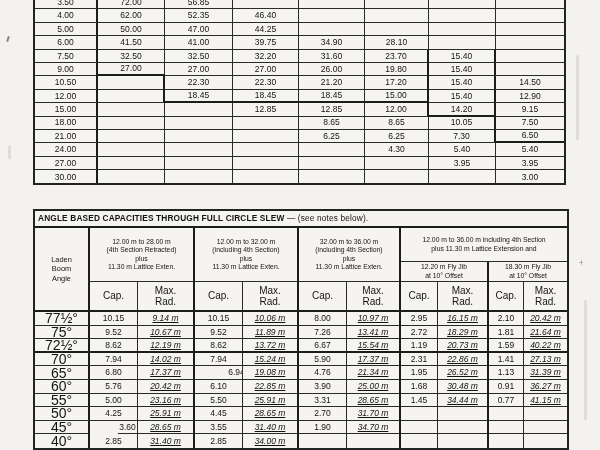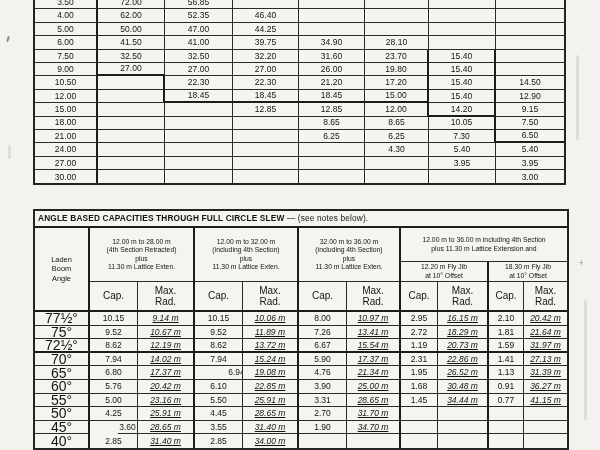--- a/index.html
+++ b/index.html
@@ -263,21 +263,21 @@
       <div class="c ang vb hb" style="grid-area: 7 / 1 / span 1 / span 1;">72½°</div>
       <div class="c hb " style="grid-area: 7 / 2 / span 1 / span 1;">8.62</div>
       <div class="c rad vb hb " style="grid-area: 7 / 3 / span 1 / span 1;">12.19 m</div>
       <div class="c hb " style="grid-area: 7 / 4 / span 1 / span 1;">8.62</div>
       <div class="c rad vb hb " style="grid-area: 7 / 5 / span 1 / span 1;">13.72 m</div>
       <div class="c hb " style="grid-area: 7 / 6 / span 1 / span 1;">6.67</div>
       <div class="c rad vb hb " style="grid-area: 7 / 7 / span 1 / span 1;">15.54 m</div>
       <div class="c hb " style="grid-area: 7 / 8 / span 1 / span 1;">1.19</div>
       <div class="c rad vb hb " style="grid-area: 7 / 9 / span 1 / span 1;">20.73 m</div>
       <div class="c hb " style="grid-area: 7 / 10 / span 1 / span 1;">1.59</div>
-      <div class="c rad nr hb " style="grid-area: 7 / 11 / span 1 / span 1;">31.97 m</div>
+      <div class="c rad nr hb " style="grid-area: 7 / 11 / span 1 / span 1;">40.22 m</div>
       <div class="c ang vb" style="grid-area: 8 / 1 / span 1 / span 1;">70°</div>
       <div class="c" style="grid-area: 8 / 2 / span 1 / span 1;">7.94</div>
       <div class="c rad vb " style="grid-area: 8 / 3 / span 1 / span 1;">14.02 m</div>
       <div class="c" style="grid-area: 8 / 4 / span 1 / span 1;">7.94</div>
       <div class="c rad vb " style="grid-area: 8 / 5 / span 1 / span 1;">15.24 m</div>
       <div class="c" style="grid-area: 8 / 6 / span 1 / span 1;">5.90</div>
       <div class="c rad vb " style="grid-area: 8 / 7 / span 1 / span 1;">17.37 m</div>
       <div class="c" style="grid-area: 8 / 8 / span 1 / span 1;">2.31</div>
       <div class="c rad vb " style="grid-area: 8 / 9 / span 1 / span 1;">22.86 m</div>
       <div class="c" style="grid-area: 8 / 10 / span 1 / span 1;">1.41</div>

